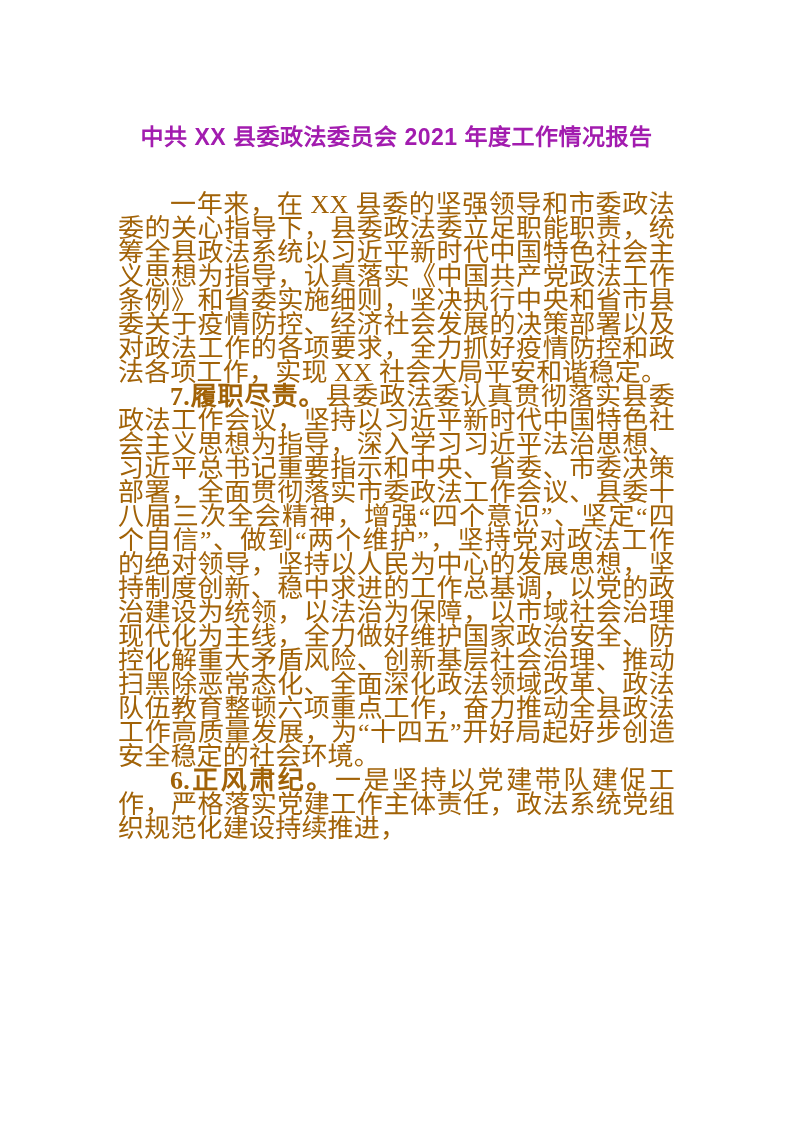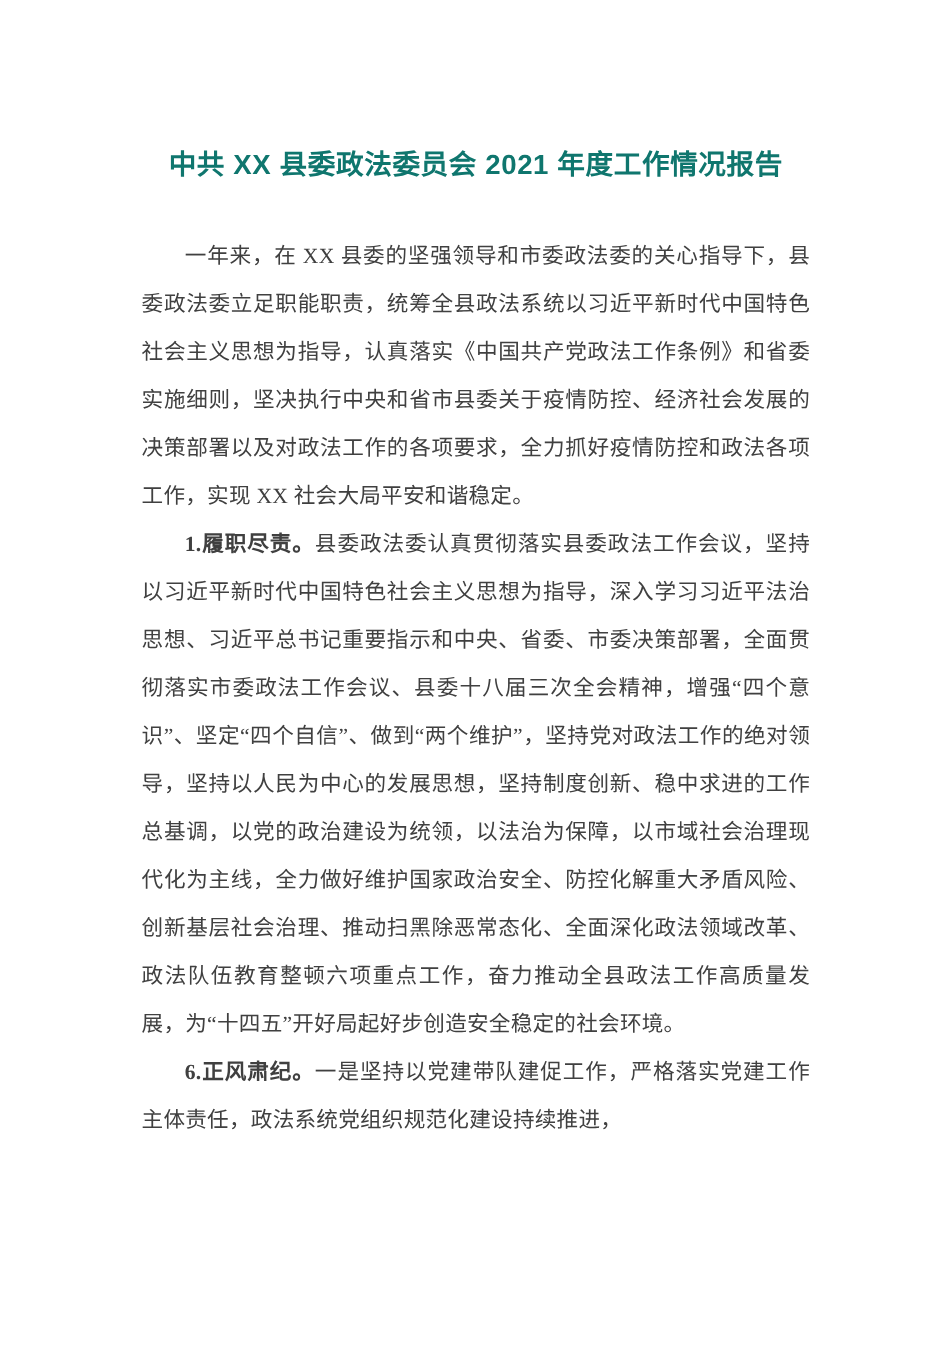--- a/index.html
+++ b/index.html
@@ -18,45 +18,45 @@
     padding: 118px 118px 0 118px;
     overflow: hidden;
   }
   .doc-title {
     margin: 0 0 37px 0;
     font-family: "Liberation Sans", "DejaVu Sans", sans-serif;
     font-weight: 700;
     font-size: 23px;
     line-height: 38px;
     text-align: center;
-    color: #0f766e;
+    color: #a21caf;
     letter-spacing: 0.5px;
     white-space: nowrap;
   }
   .doc-body {
     font-family: "Liberation Serif", "DejaVu Serif", serif;
-    font-size: 18px;
-    line-height: 40px;
-    color: #404040;
+    font-size: 26px;
+    line-height: 24px;
+    color: #a16207;
   }
   .para {
     margin: 0;
     text-indent: 2em;
     text-align: justify;
     letter-spacing: 0.2px;
   }
   .para .lead {
     font-weight: 700;
   }
 </style>
 </head>
 <body>
 
 <div class="page">
   <h1 class="doc-title">中共 XX 县委政法委员会 2021 年度工作情况报告</h1>
   <div class="doc-body" id="paragraphs">
   <p class="para"><span>一年来，在 XX 县委的坚强领导和市委政法委的关心指导下，县委政法委立足职能职责，统筹全县政法系统以习近平新时代中国特色社会主义思想为指导，认真落实《中国共产党政法工作条例》和省委实施细则，坚决执行中央和省市县委关于疫情防控、经济社会发展的决策部署以及对政法工作的各项要求，全力抓好疫情防控和政法各项工作，实现 XX 社会大局平安和谐稳定。</span></p>
 
-  <p class="para"><b class="lead">1.履职尽责。</b><span>县委政法委认真贯彻落实县委政法工作会议，坚持以习近平新时代中国特色社会主义思想为指导，深入学习习近平法治思想、习近平总书记重要指示和中央、省委、市委决策部署，全面贯彻落实市委政法工作会议、县委十八届三次全会精神，增强“四个意识”、坚定“四个自信”、做到“两个维护”，坚持党对政法工作的绝对领导，坚持以人民为中心的发展思想，坚持制度创新、稳中求进的工作总基调，以党的政治建设为统领，以法治为保障，以市域社会治理现代化为主线，全力做好维护国家政治安全、防控化解重大矛盾风险、创新基层社会治理、推动扫黑除恶常态化、全面深化政法领域改革、政法队伍教育整顿六项重点工作，奋力推动全县政法工作高质量发展，为“十四五”开好局起好步创造安全稳定的社会环境。</span></p>
+  <p class="para"><b class="lead">7.履职尽责。</b><span>县委政法委认真贯彻落实县委政法工作会议，坚持以习近平新时代中国特色社会主义思想为指导，深入学习习近平法治思想、习近平总书记重要指示和中央、省委、市委决策部署，全面贯彻落实市委政法工作会议、县委十八届三次全会精神，增强“四个意识”、坚定“四个自信”、做到“两个维护”，坚持党对政法工作的绝对领导，坚持以人民为中心的发展思想，坚持制度创新、稳中求进的工作总基调，以党的政治建设为统领，以法治为保障，以市域社会治理现代化为主线，全力做好维护国家政治安全、防控化解重大矛盾风险、创新基层社会治理、推动扫黑除恶常态化、全面深化政法领域改革、政法队伍教育整顿六项重点工作，奋力推动全县政法工作高质量发展，为“十四五”开好局起好步创造安全稳定的社会环境。</span></p>
 
   <p class="para"><b class="lead">6.正风肃纪。</b><span>一是坚持以党建带队建促工作，严格落实党建工作主体责任，政法系统党组织规范化建设持续推进，</span></p>
 </div>
 </div>
 
 </body></html>

